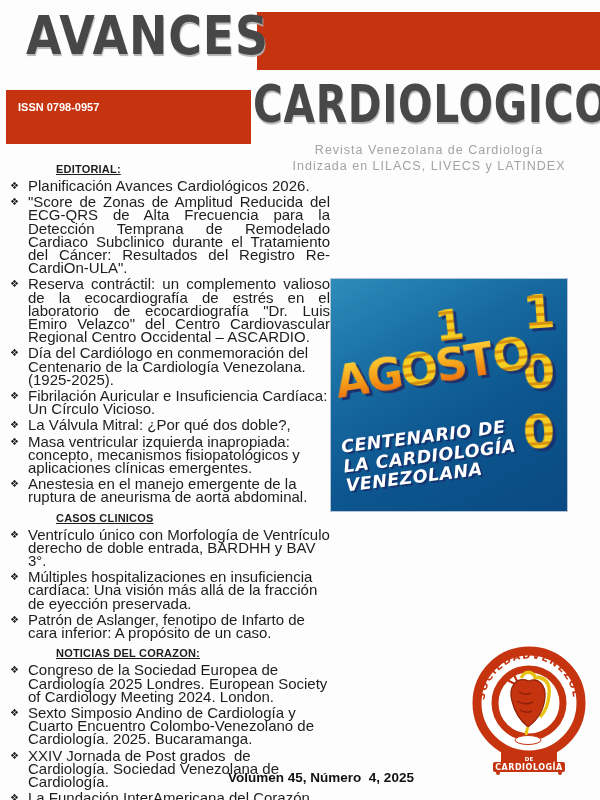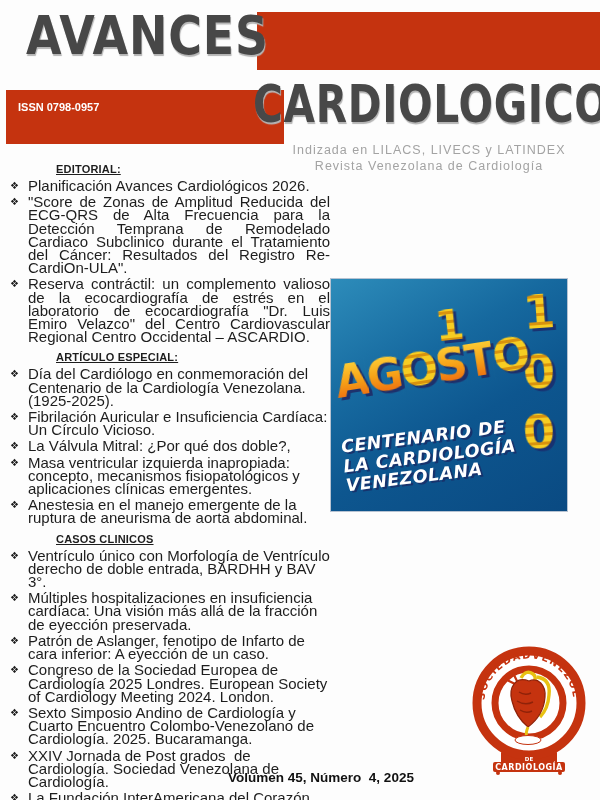--- a/index.html
+++ b/index.html
@@ -15,21 +15,21 @@
     background:#c5330f;
   }
   .title-avances {
     position:absolute; left:26px; top:4px;
     font-family:"DejaVu Sans", sans-serif; font-weight:bold;
     font-size:54px; color:#474747; letter-spacing:1px;
     transform:scaleX(0.85); transform-origin:left top;
     text-shadow:1px 2px 1px #b5b5b5; white-space:nowrap;
   }
   .bar-issn {
-    position:absolute; left:6px; top:90px; width:278px; height:54px;
+    position:absolute; left:6px; top:90px; width:245px; height:54px;
     background:#c5330f; color:#ffffff; padding:9px 0 8px 12px;
   }
   .bar-issn div { font-weight:bold; font-size:11px; line-height:16px; white-space:nowrap; }
   .title-cardio {
     position:absolute; left:253px; top:74px;
     font-family:"DejaVu Sans", sans-serif; font-weight:bold;
     font-size:52px; color:#484848; letter-spacing:1px;
     transform:scaleX(0.78); transform-origin:left top;
     text-shadow:1px 2px 1px #b5b5b5; white-space:nowrap;
   }
@@ -100,39 +100,38 @@
 
 <div class="page">
 
   <div class="bar-top"></div>
   <div class="title-avances">AVANCES</div>
   <div class="bar-issn">
     <div>ISSN 0798-0957</div>
   </div>
   <div class="title-cardio">CARDIOLOGICOS</div>
   <div class="subtitle">
+    <div>Revista Venezolana de Cardiología</div>
     <div>Indizada en LILACS, LIVECS y LATINDEX</div>
-    <div>Revista Venezolana de Cardiología</div>
   </div>
 
   <div class="toc" id="toc">
       <div class="toc-heading">EDITORIAL:</div>
       <div class="toc-item">
         <span class="bullet">❖</span>
         <span class="item-text">Planificación Avances Cardiológicos 2026.</span>
       </div>
       <div class="toc-item">
         <span class="bullet">❖</span>
         <span class="item-text justified">"Score de Zonas de Amplitud Reducida del ECG-QRS de Alta Frecuencia para la Detección Temprana de Remodelado Cardiaco Subclinico durante el Tratamiento del Cáncer: Resultados del Registro Re-CardiOn-ULA".</span>
       </div>
       <div class="toc-item">
         <span class="bullet">❖</span>
         <span class="item-text justified">Reserva contráctil: un complemento valioso de la ecocardiografía de estrés en el laboratorio de ecocardiografía "Dr. Luis Emiro Velazco" del Centro Cardiovascular Regional Centro Occidental – ASCARDIO.</span>
       </div>
-      <div class="toc-heading">ARTÍCULO ESPECIAL:</div>
       <div class="toc-item">
         <span class="bullet">❖</span>
         <span class="item-text">Día del Cardiólogo en conmemoración del Centenario de la Cardiología Venezolana.   (1925-2025).</span>
       </div>
       <div class="toc-item">
         <span class="bullet">❖</span>
         <span class="item-text">Fibrilación Auricular e Insuficiencia Cardíaca: Un Círculo Vicioso.</span>
       </div>
       <div class="toc-item">
         <span class="bullet">❖</span>
@@ -150,22 +149,23 @@
       <div class="toc-item">
         <span class="bullet">❖</span>
         <span class="item-text">Ventrículo único con Morfología de Ventrículo derecho de doble entrada, BARDHH y BAV 3°.</span>
       </div>
       <div class="toc-item">
         <span class="bullet">❖</span>
         <span class="item-text">Múltiples hospitalizaciones en insuficiencia cardíaca: Una visión más allá de la fracción de eyección preservada.</span>
       </div>
       <div class="toc-item">
         <span class="bullet">❖</span>
-        <span class="item-text">Patrón de Aslanger, fenotipo de Infarto de cara inferior: A eyección de un caso.</span>
-      </div>
+        <span class="item-text">Patrón de Aslanger, fenotipo de Infarto de cara inferior: A propósito de un caso.</span>
+      </div>
+      <div class="toc-heading">NOTICIAS DEL CORAZON:</div>
       <div class="toc-item">
         <span class="bullet">❖</span>
         <span class="item-text">Congreso de la Sociedad Europea de Cardiología 2025 Londres. European Society of Cardiology Meeting 2024. London.</span>
       </div>
       <div class="toc-item">
         <span class="bullet">❖</span>
         <span class="item-text">Sexto Simposio Andino de Cardiología y Cuarto Encuentro Colombo-Venezolano de Cardiología. 2025. Bucaramanga.</span>
       </div>
       <div class="toc-item">
         <span class="bullet">❖</span>

